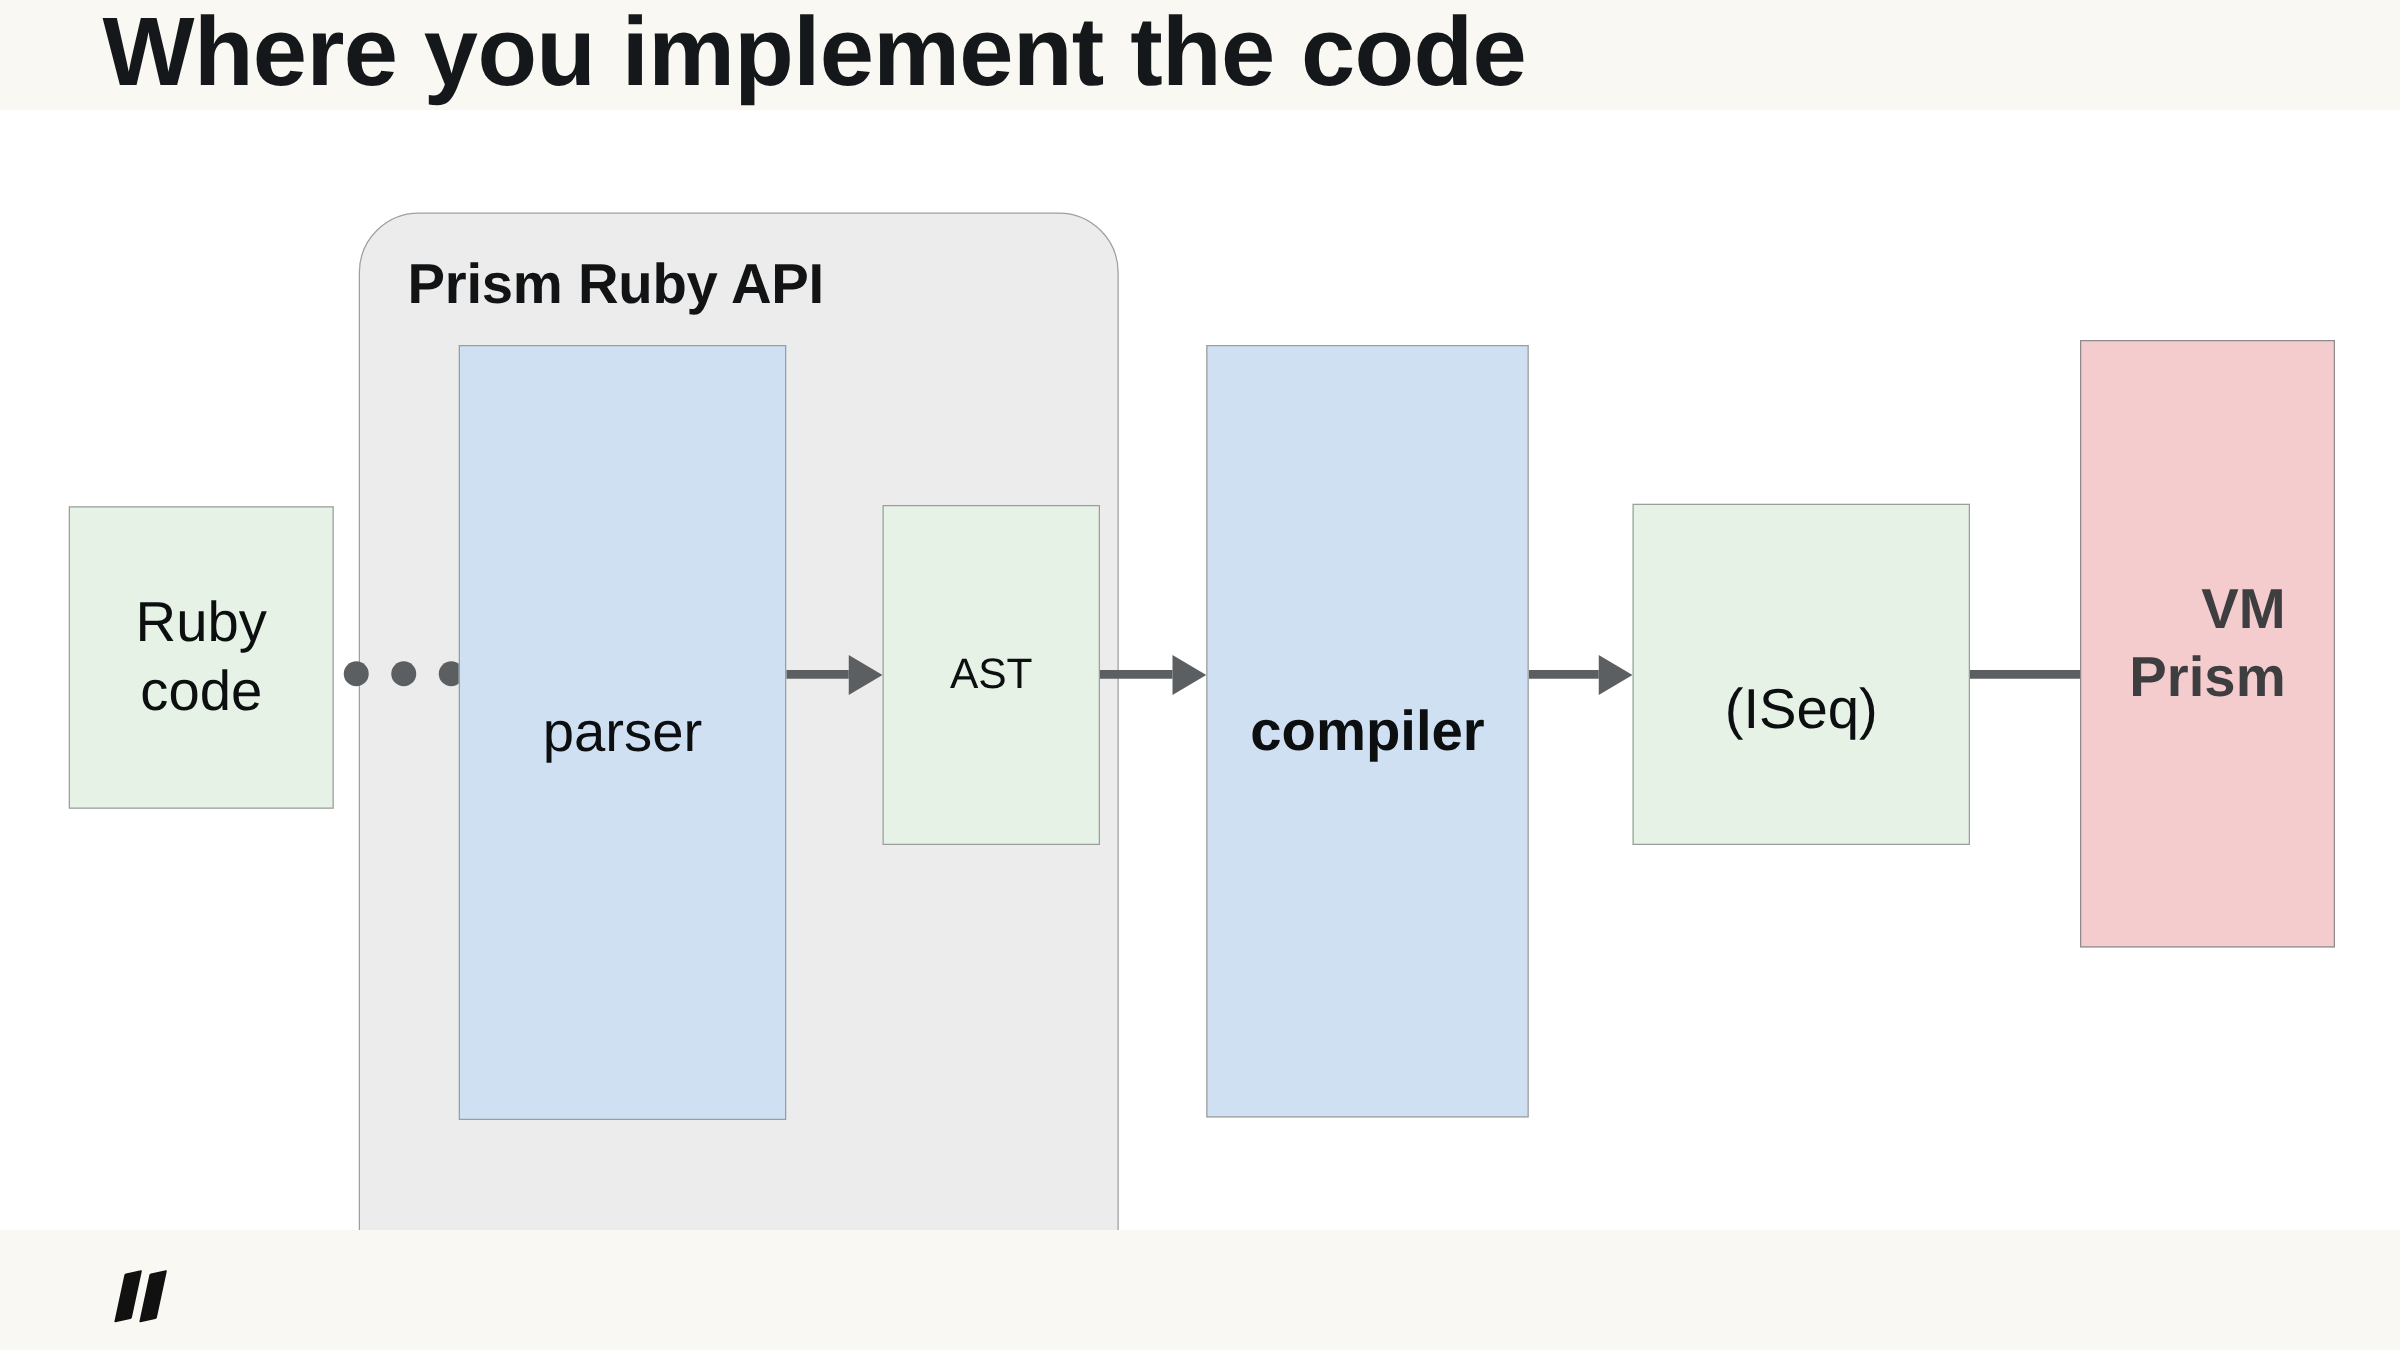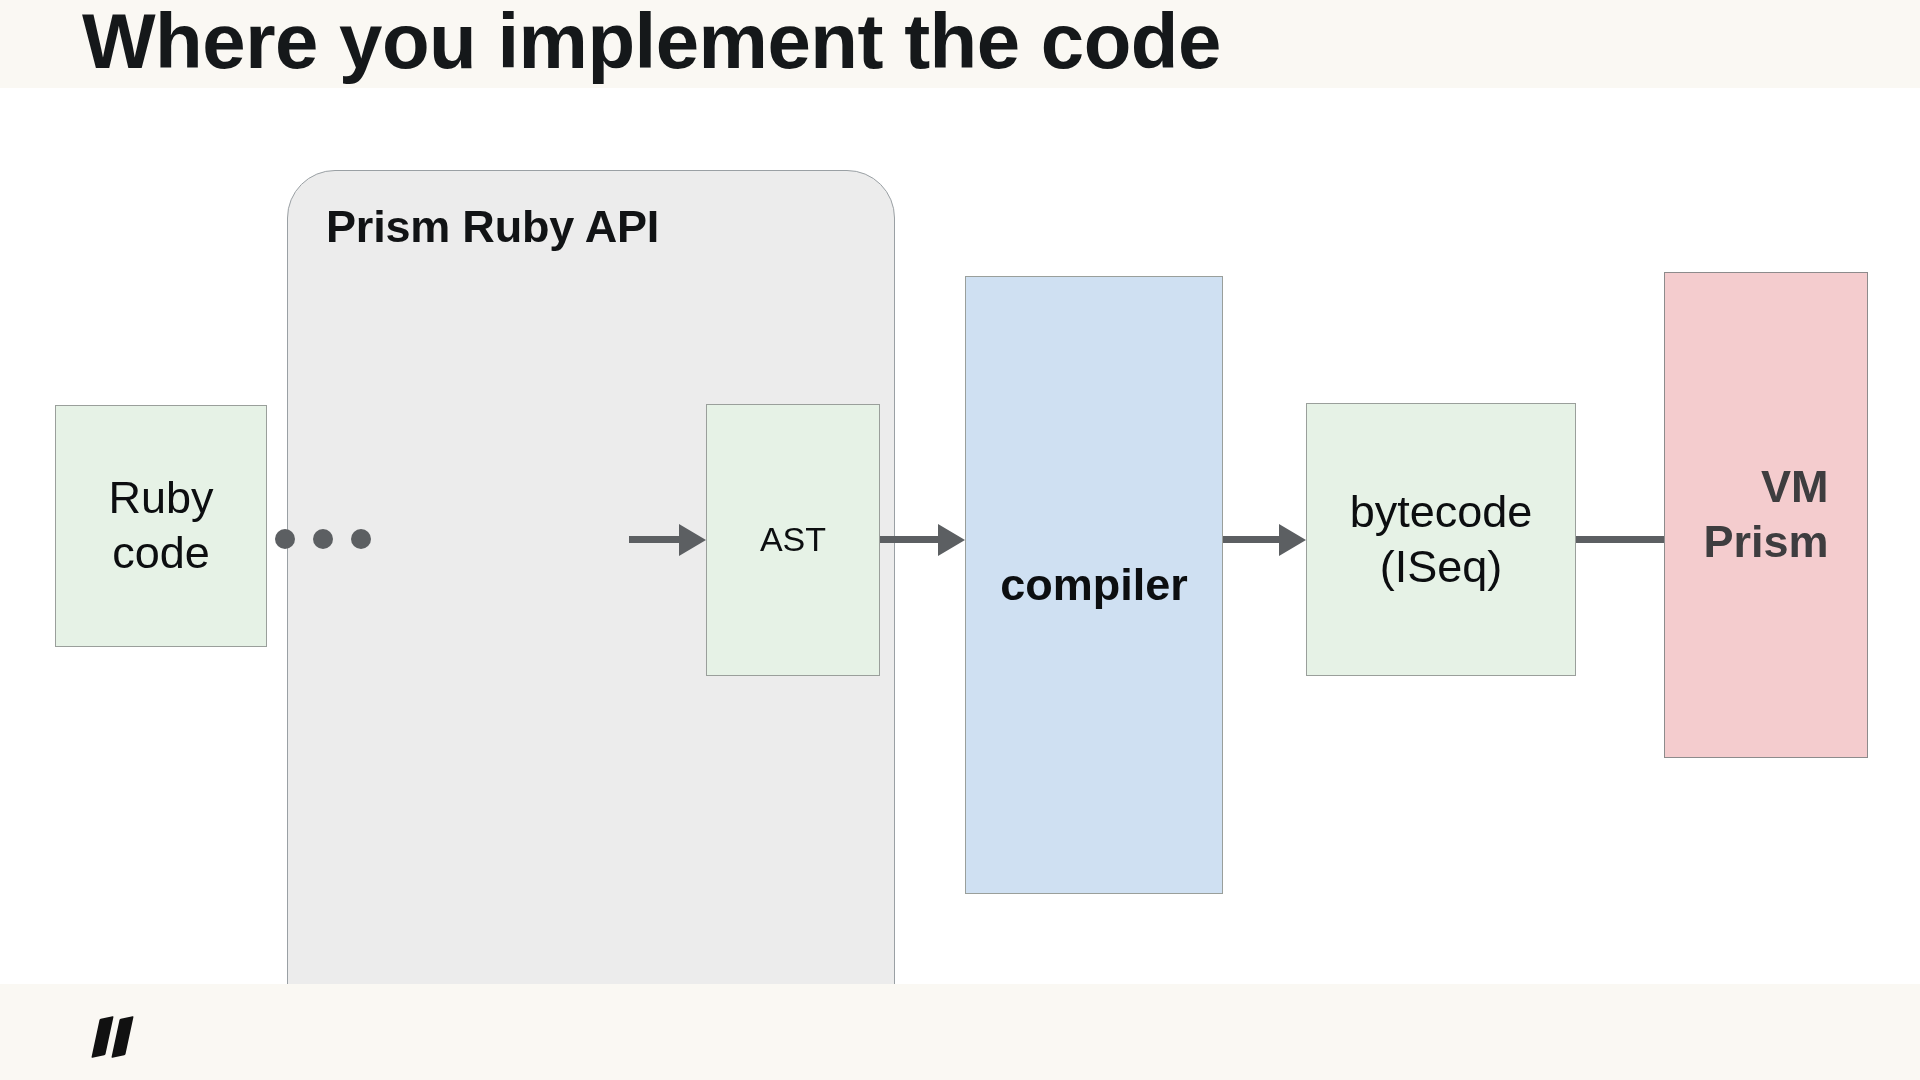--- a/index.html
+++ b/index.html
@@ -235,32 +235,35 @@
 
   <div class="connector" id="conn-bytecode-vm"></div>
 
   <div class="node" id="node-ruby-code">
     <span>
       <span>Ruby</span><br>
       <span>code</span>
     </span>
   </div>
 
+  <div class="node" id="node-parser">
+    <span>parser</span>
+  </div>
 
   <div class="node" id="node-ast">
     <span>AST</span>
   </div>
 
   <div class="node" id="node-compiler">
     <span>compiler</span>
   </div>
 
   <div class="node" id="node-bytecode">
     <span>
-      <span>bytecode</span><br>
+      <br>
       <span>(ISeq)</span>
     </span>
   </div>
 
   <div class="node" id="node-vm-exec">
     <span>
       <span>VM</span><br>
       <span>Prism</span>
     </span>
   </div>

